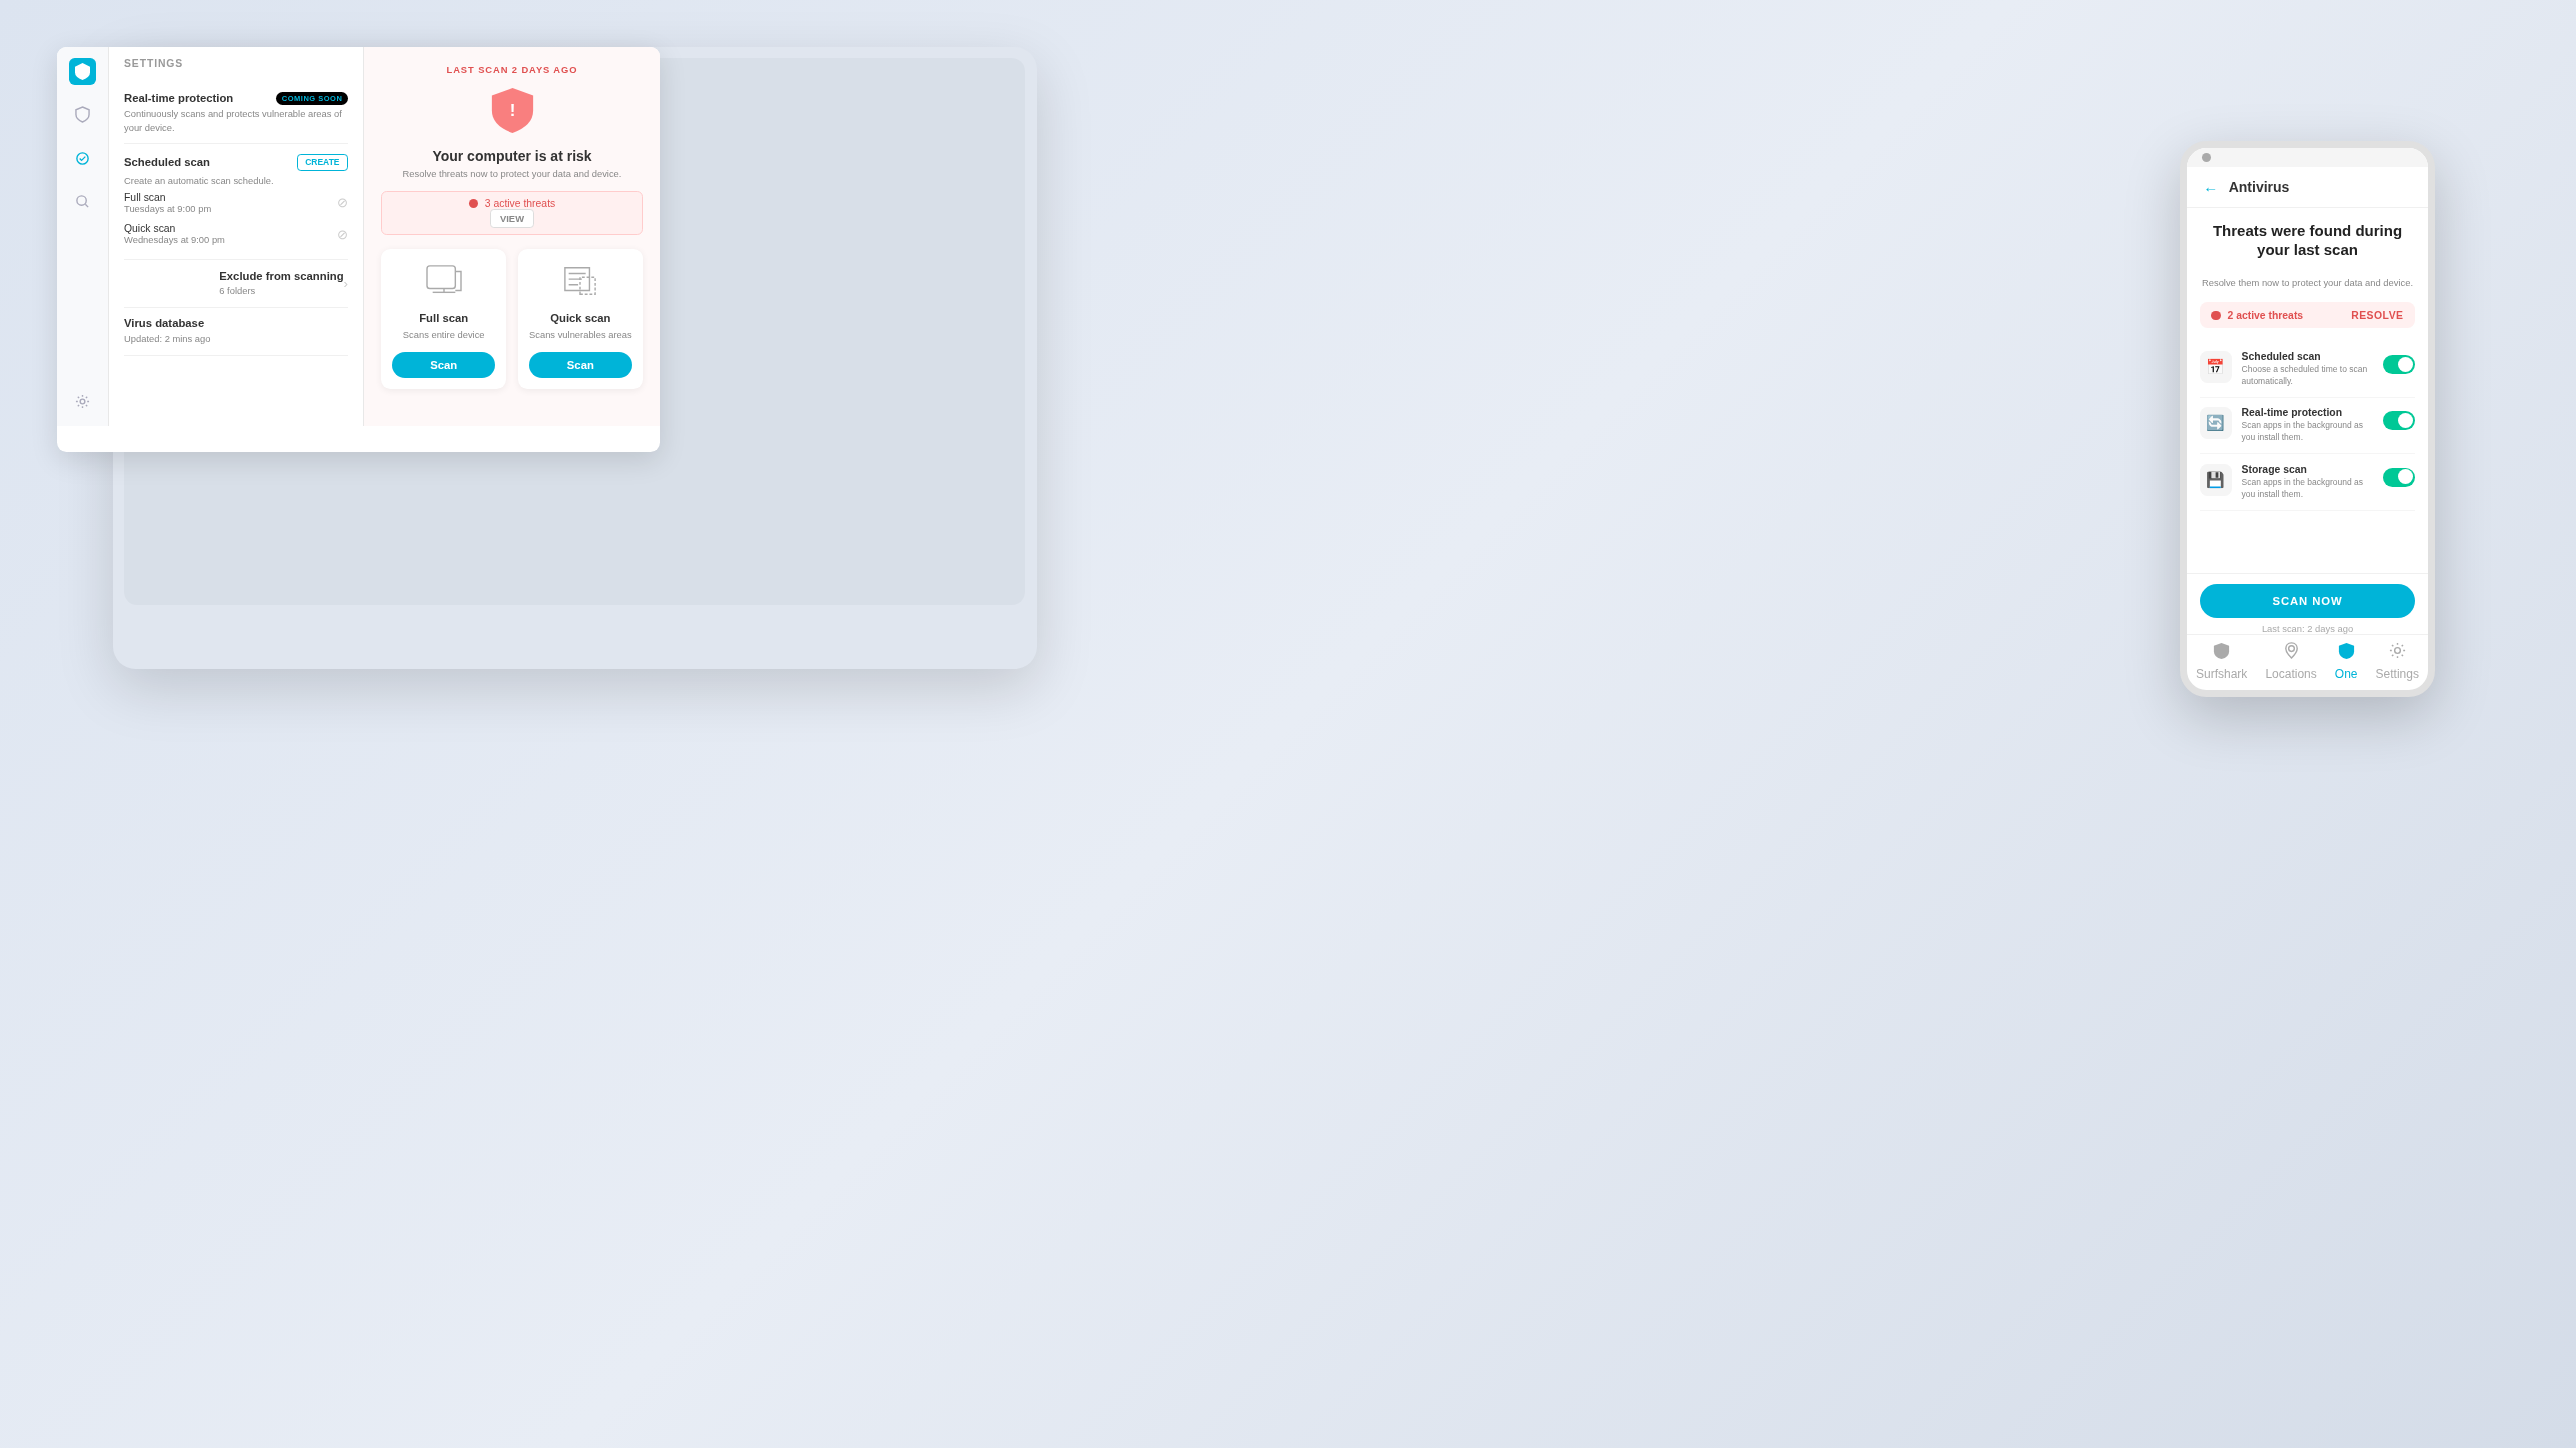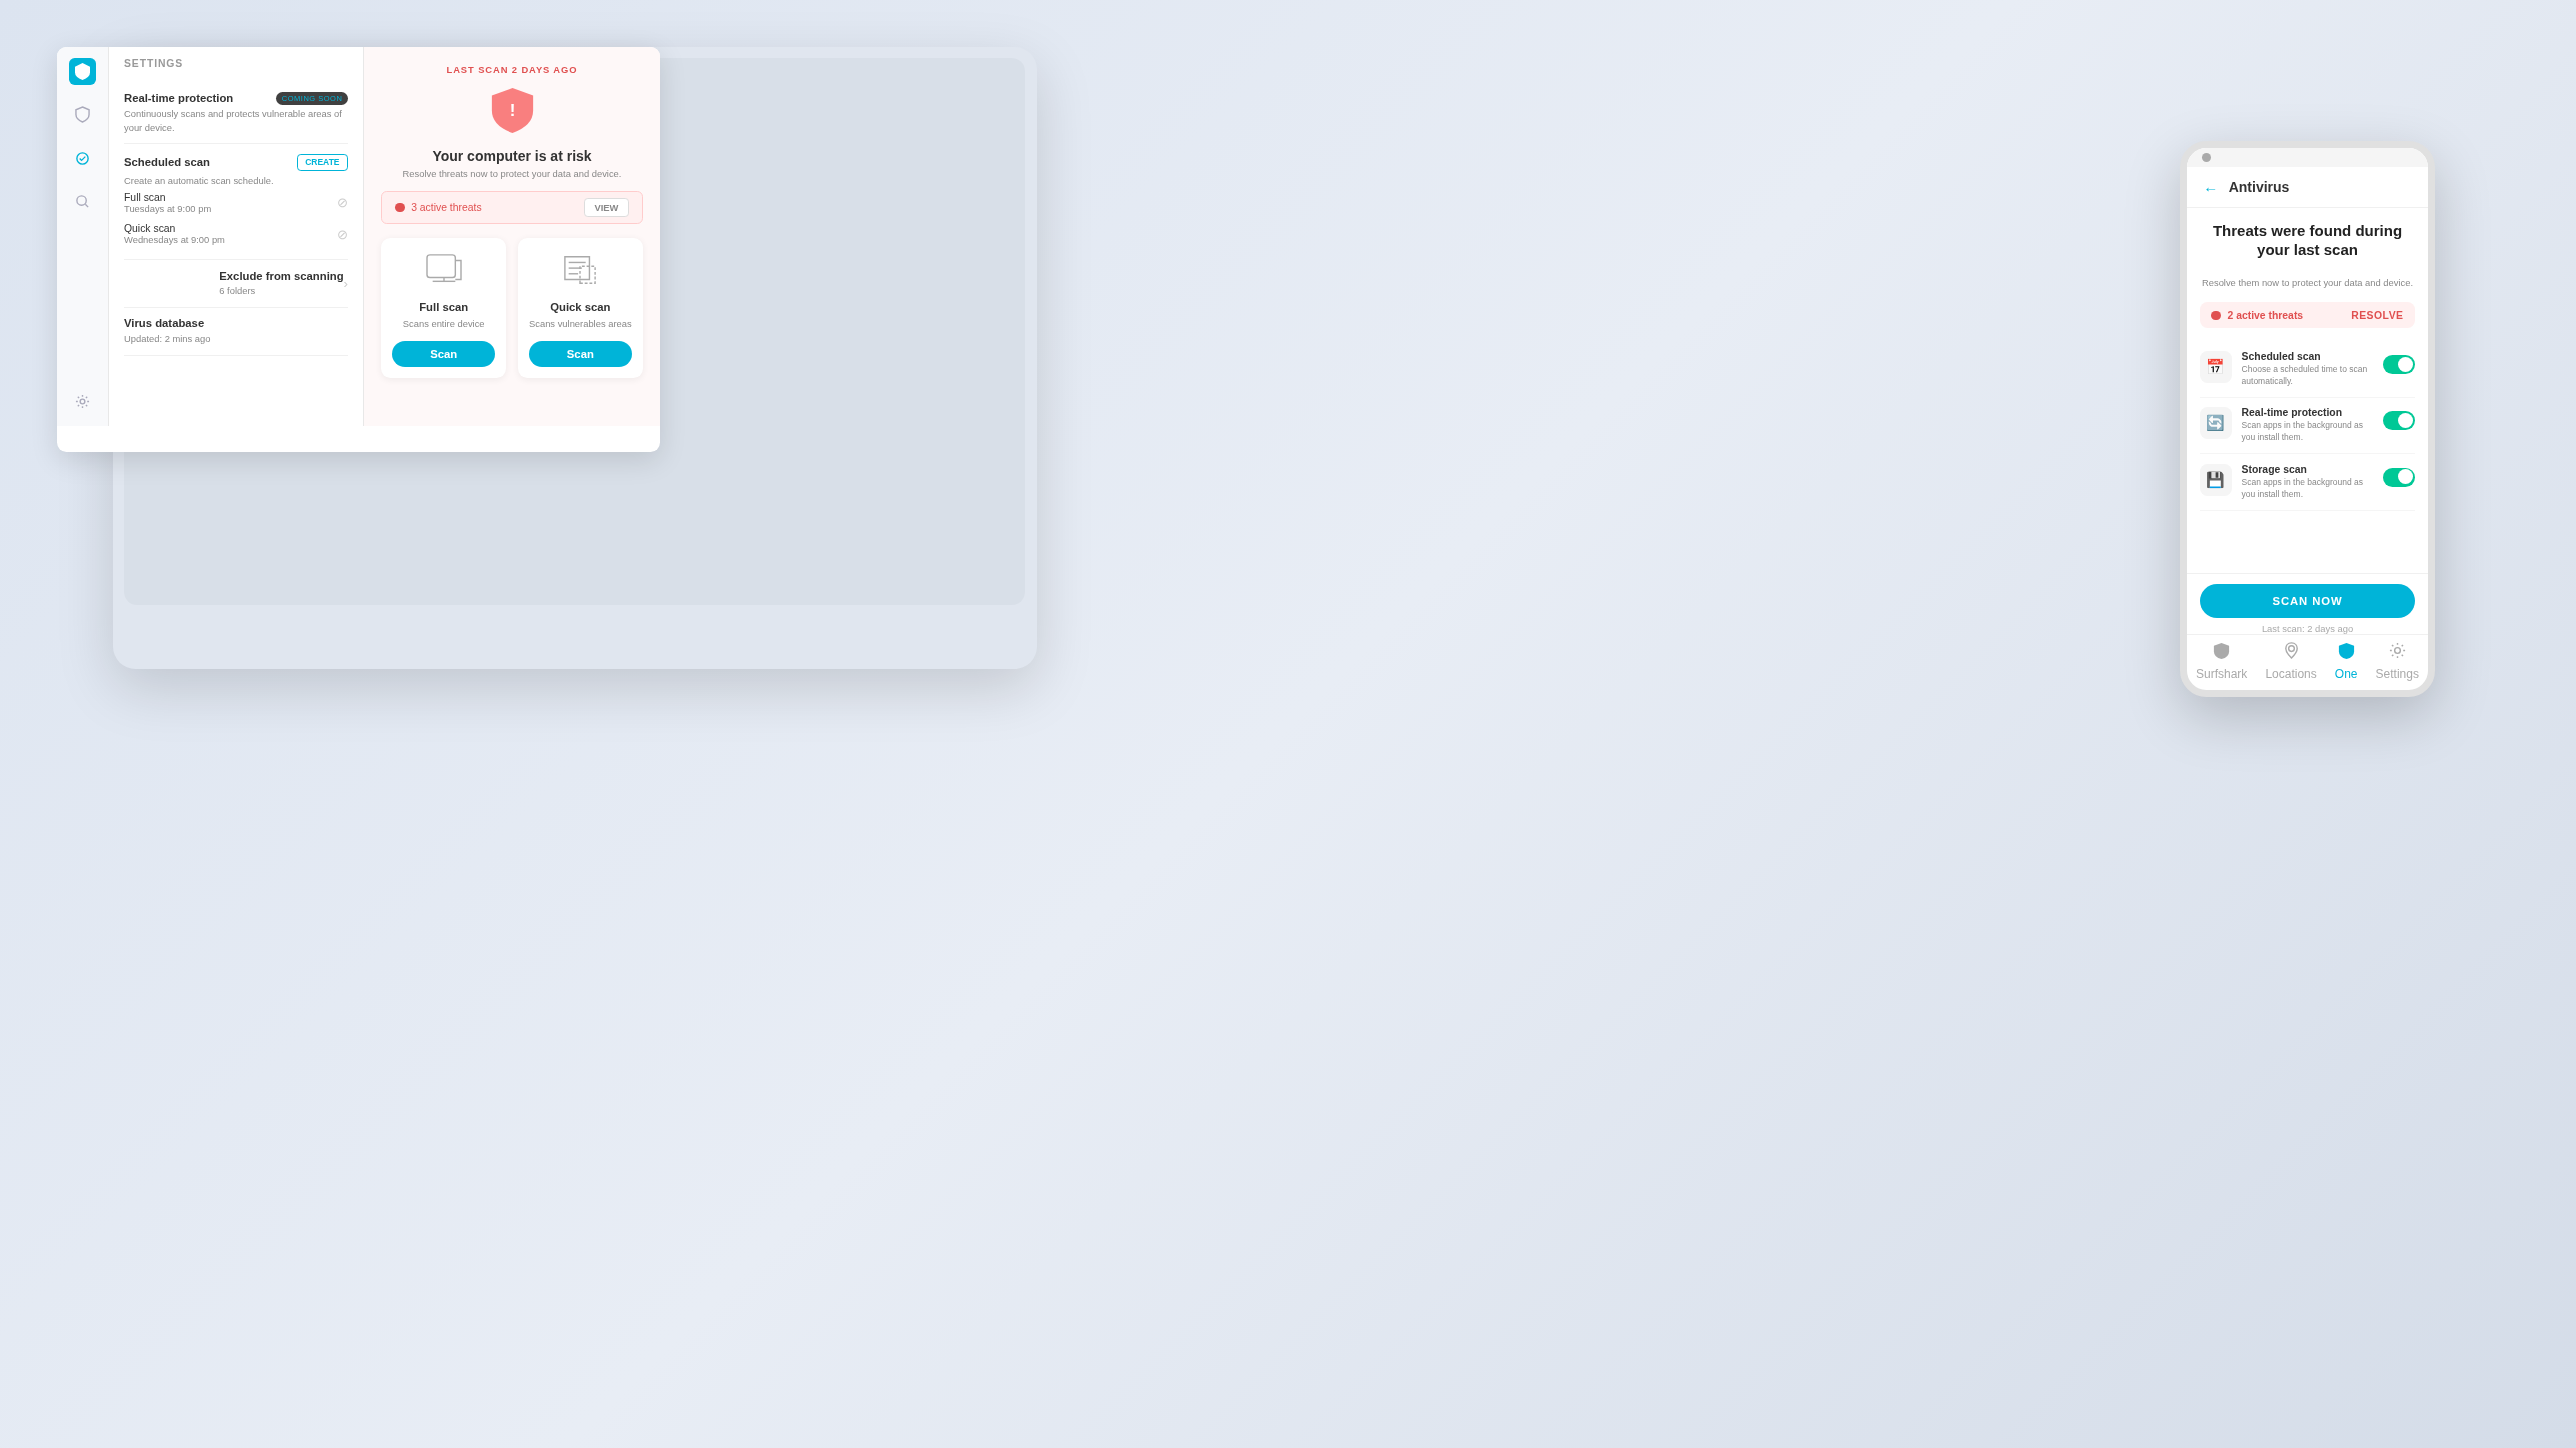--- a/index.html
+++ b/index.html
@@ -126,24 +126,24 @@
       display: flex;
       align-items: center;
       justify-content: space-between;
     }
     .settings-item-desc {
       font-size: 9.4px;
       color: #888;
       line-height: 1.4;
     }
     .badge-coming-soon {
-      background: #404040;
+      background: #000000;
       color: #00b4d8;
       font-size: 7.5px;
-      font-weight: 400;
+      font-weight: 700;
       padding: 1.9px 5.7px;
       border-radius: 9.4px;
       letter-spacing: 0.5px;
       text-align: center;
     }
     .badge-create {
       background: white;
       color: #00b4d8;
       font-size: 8.5px;
       font-weight: 700;
@@ -215,20 +215,21 @@
     .threats-banner {
       background: #fff0f0;
       border: 0.9px solid #ffcccc;
       border-radius: 5.7px;
       display: flex;
       align-items: center;
       justify-content: space-between;
       padding: 6.6px 13.2px;
       width: 100%;
       margin-bottom: 13.2px;
+      flex-direction: column;
     }
     .threats-text {
       display: flex;
       align-items: center;
       gap: 6.6px;
       font-size: 10.4px;
       color: #e05050;
       font-weight: 500;
     }
     .threat-dot {

